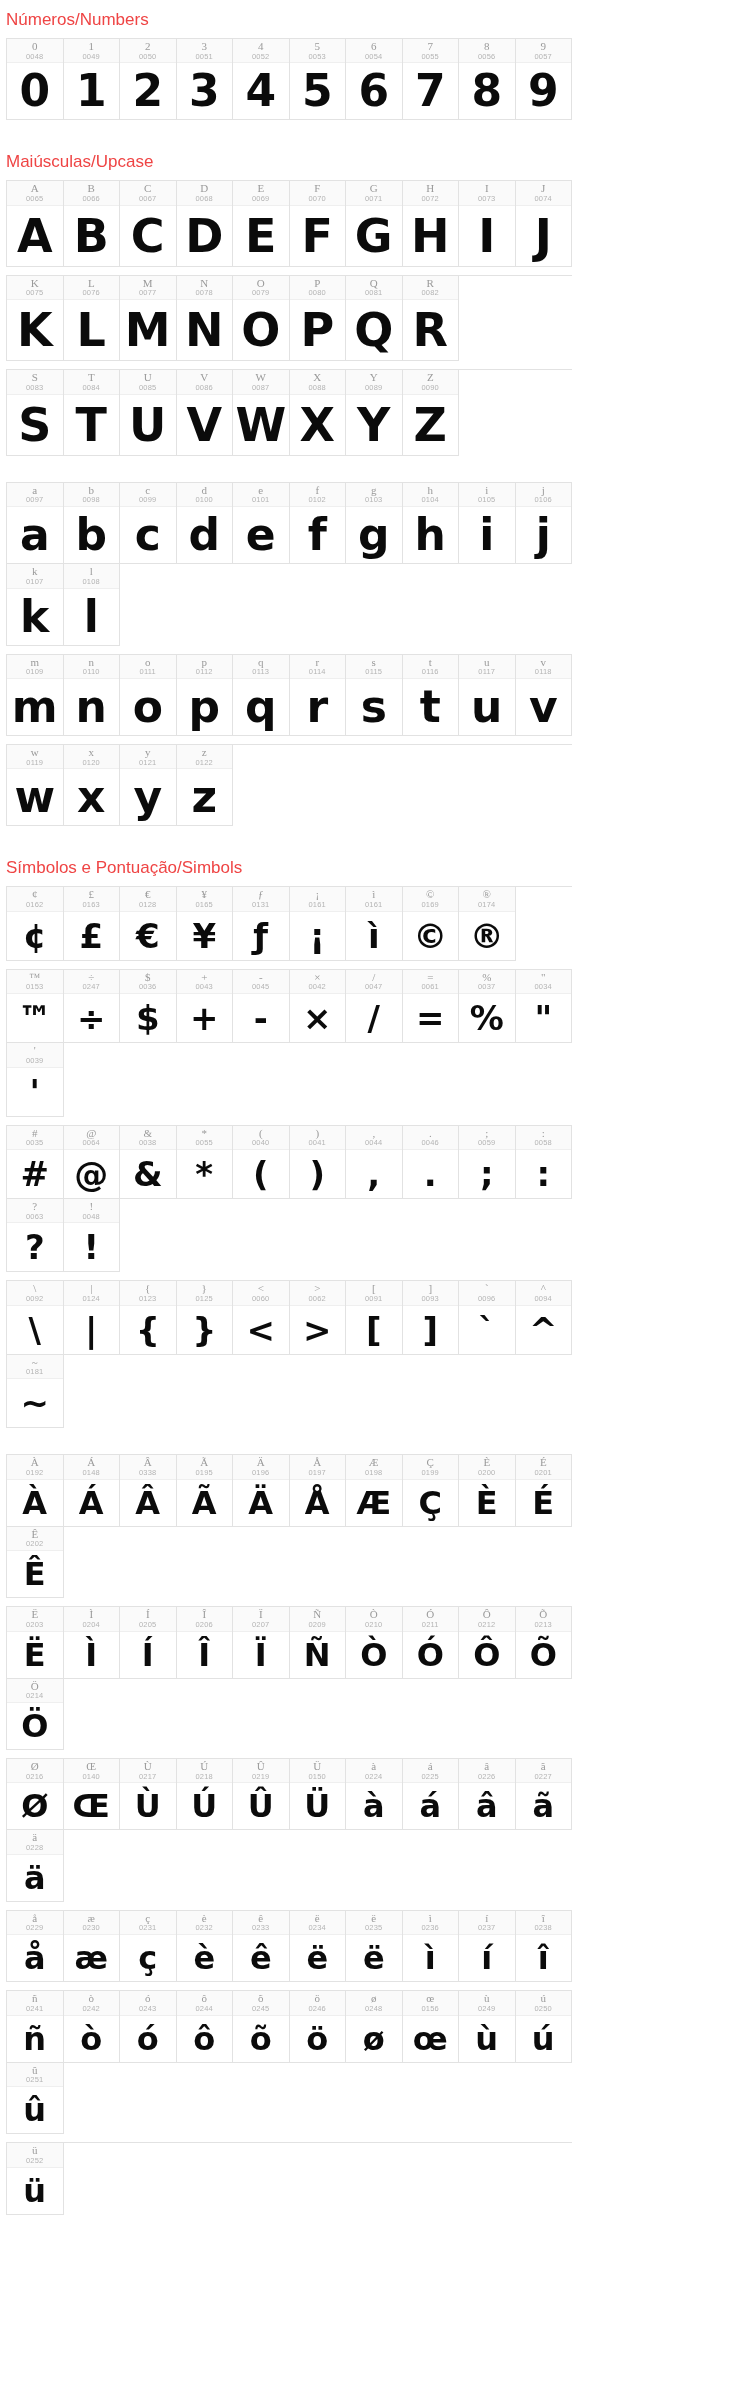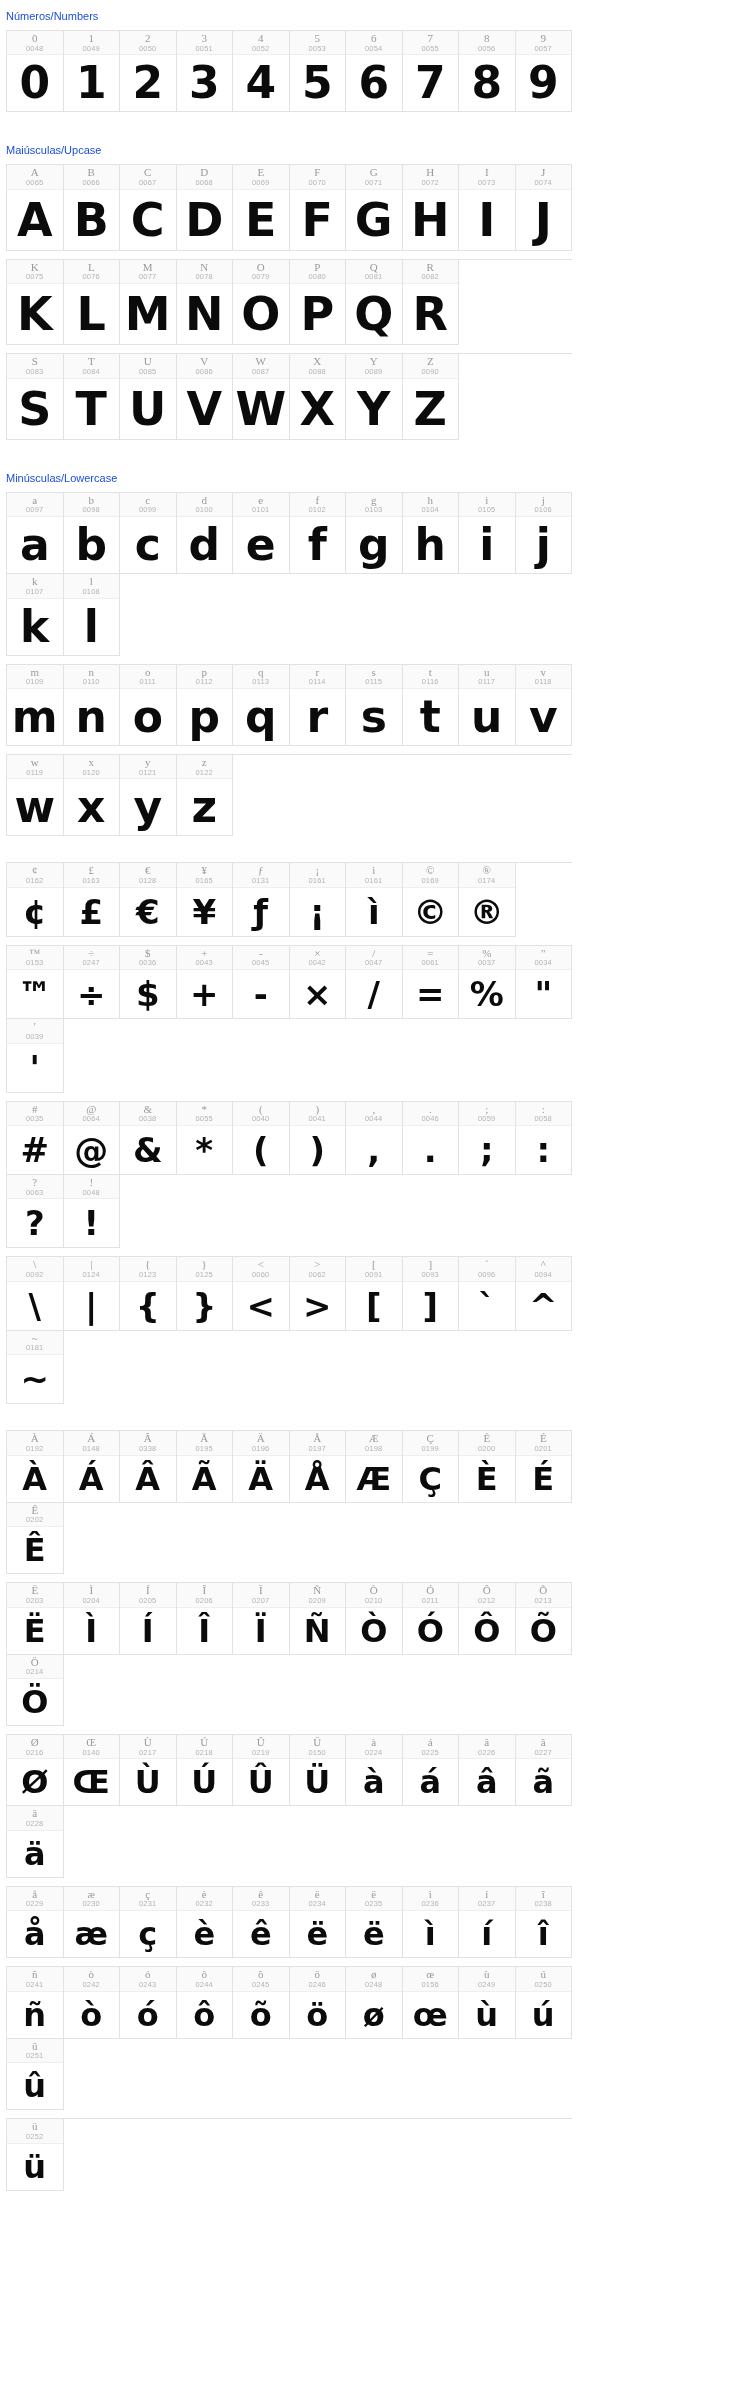--- a/index.html
+++ b/index.html
@@ -15,22 +15,22 @@
   }
   .page {
     width: 730px;
     box-sizing: border-box;
     padding: 4px 0 30px 0;
   }
   .section {
     margin: 0 0 18px 0;
   }
   .section-title {
-    font-size: 11px;
-    color: #1d4ed8;
+    font-size: 17px;
+    color: #ef4444;
     padding: 6px 0 8px 6px;
     font-weight: normal;
   }
   .grid {
     display: flex;
     flex-wrap: wrap;
     width: 566px;
     margin-left: 6px;
     border-left: 1px solid #e2e2e2;
     border-top: 1px solid #e2e2e2;
@@ -356,21 +356,20 @@
             <div class="meta">
               <span class="ch">Z</span>
               <span class="code">0090</span>
             </div>
             <div class="glyph">Z</div>
           </div>
         </div>
         <div class="spacer"></div>
       </div>
       <div class="section">
-        <div class="section-title">Minúsculas/Lowercase</div>
         <div class="grid g-lower">
           <div class="cell">
             <div class="meta">
               <span class="ch">a</span>
               <span class="code">0097</span>
             </div>
             <div class="glyph">a</div>
           </div>
           <div class="cell">
             <div class="meta">
@@ -550,20 +549,21 @@
             <div class="meta">
               <span class="ch">z</span>
               <span class="code">0122</span>
             </div>
             <div class="glyph">z</div>
           </div>
         </div>
         <div class="spacer"></div>
       </div>
       <div class="section">
+        <div class="section-title">Símbolos e Pontuação/Simbols</div>
         <div class="grid g-sym">
           <div class="cell">
             <div class="meta">
               <span class="ch">¢</span>
               <span class="code">0162</span>
             </div>
             <div class="glyph">¢</div>
           </div>
           <div class="cell">
             <div class="meta">

